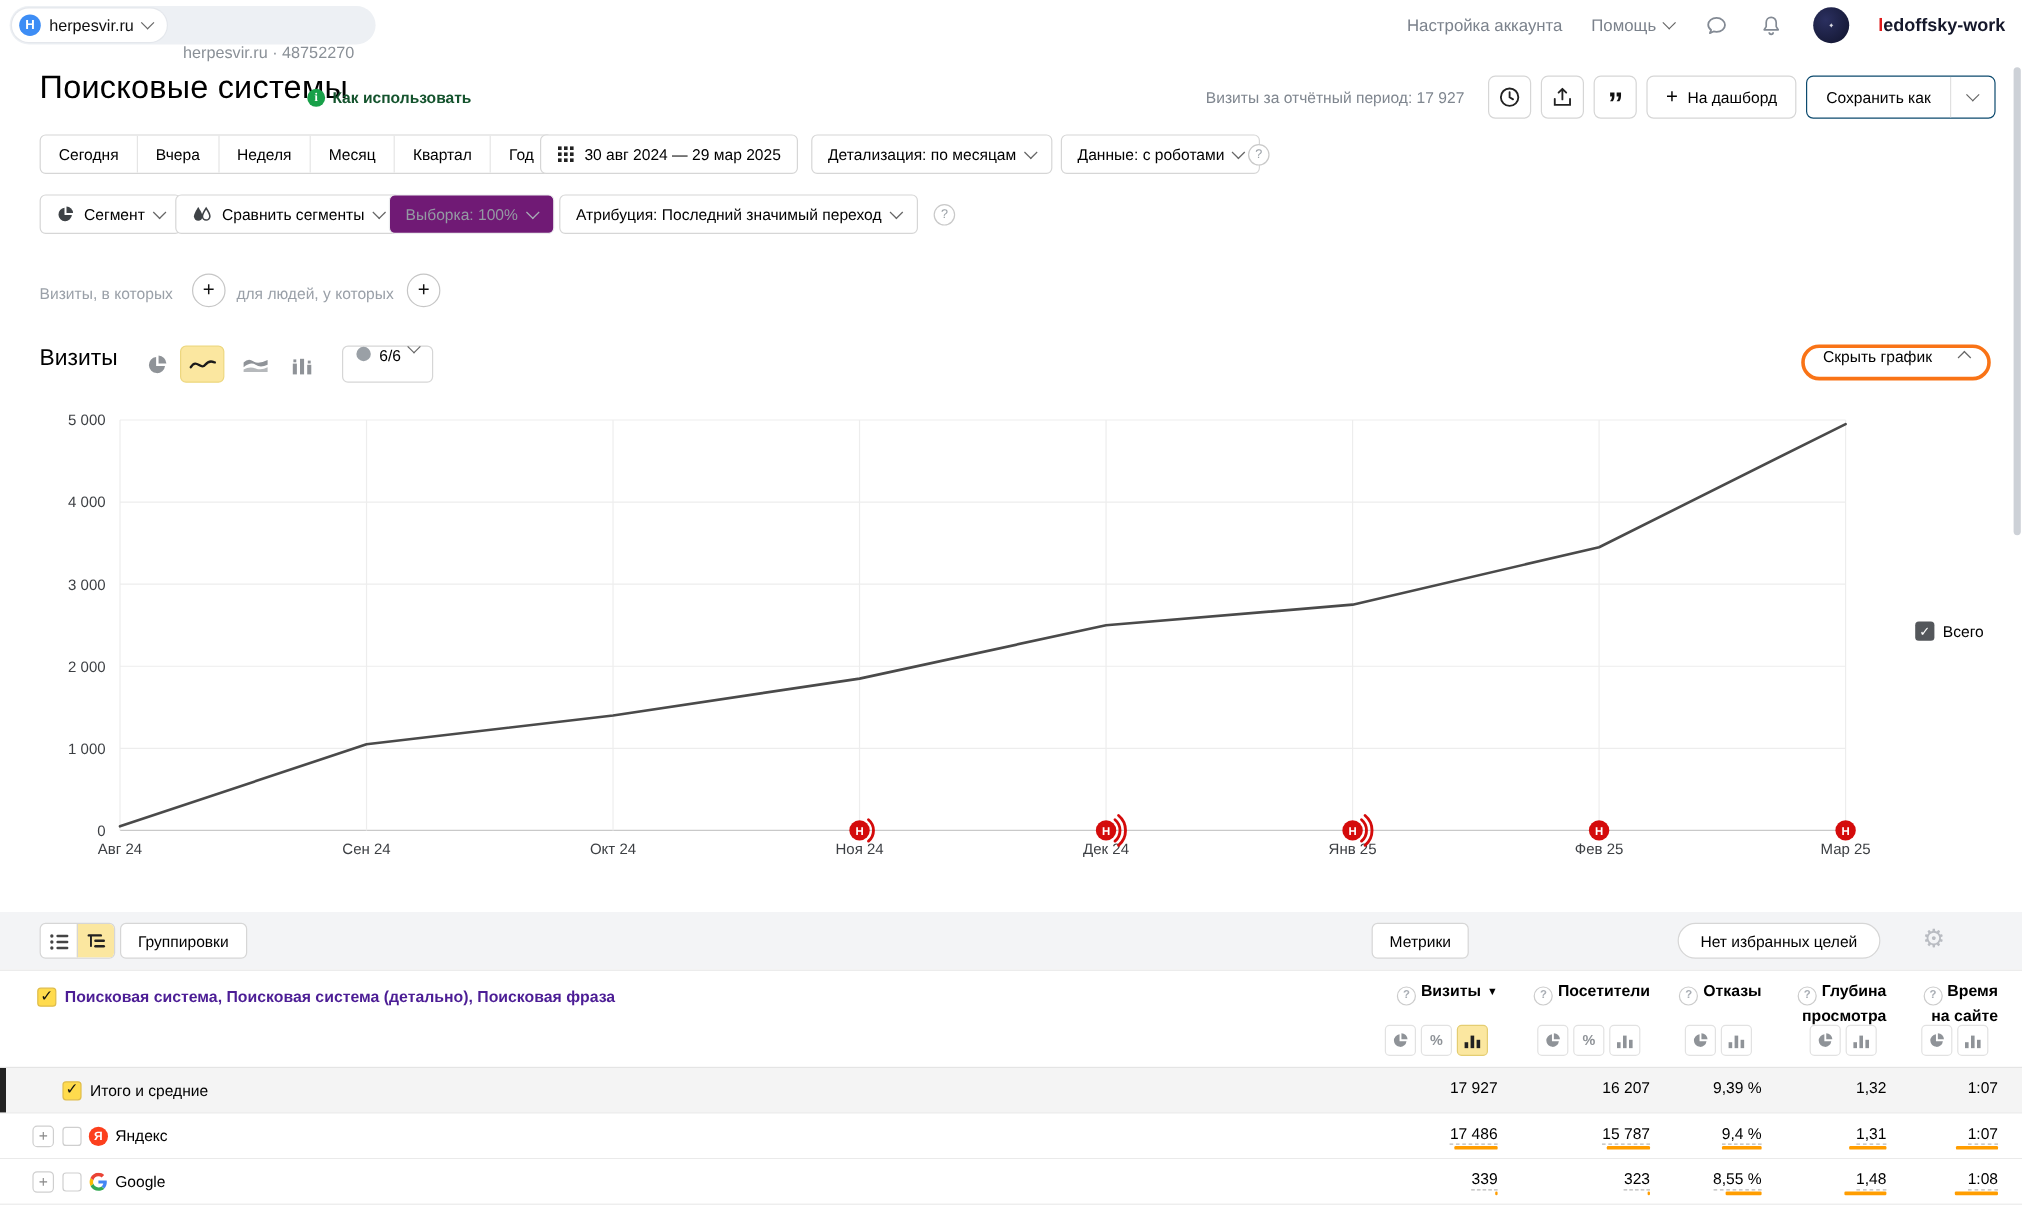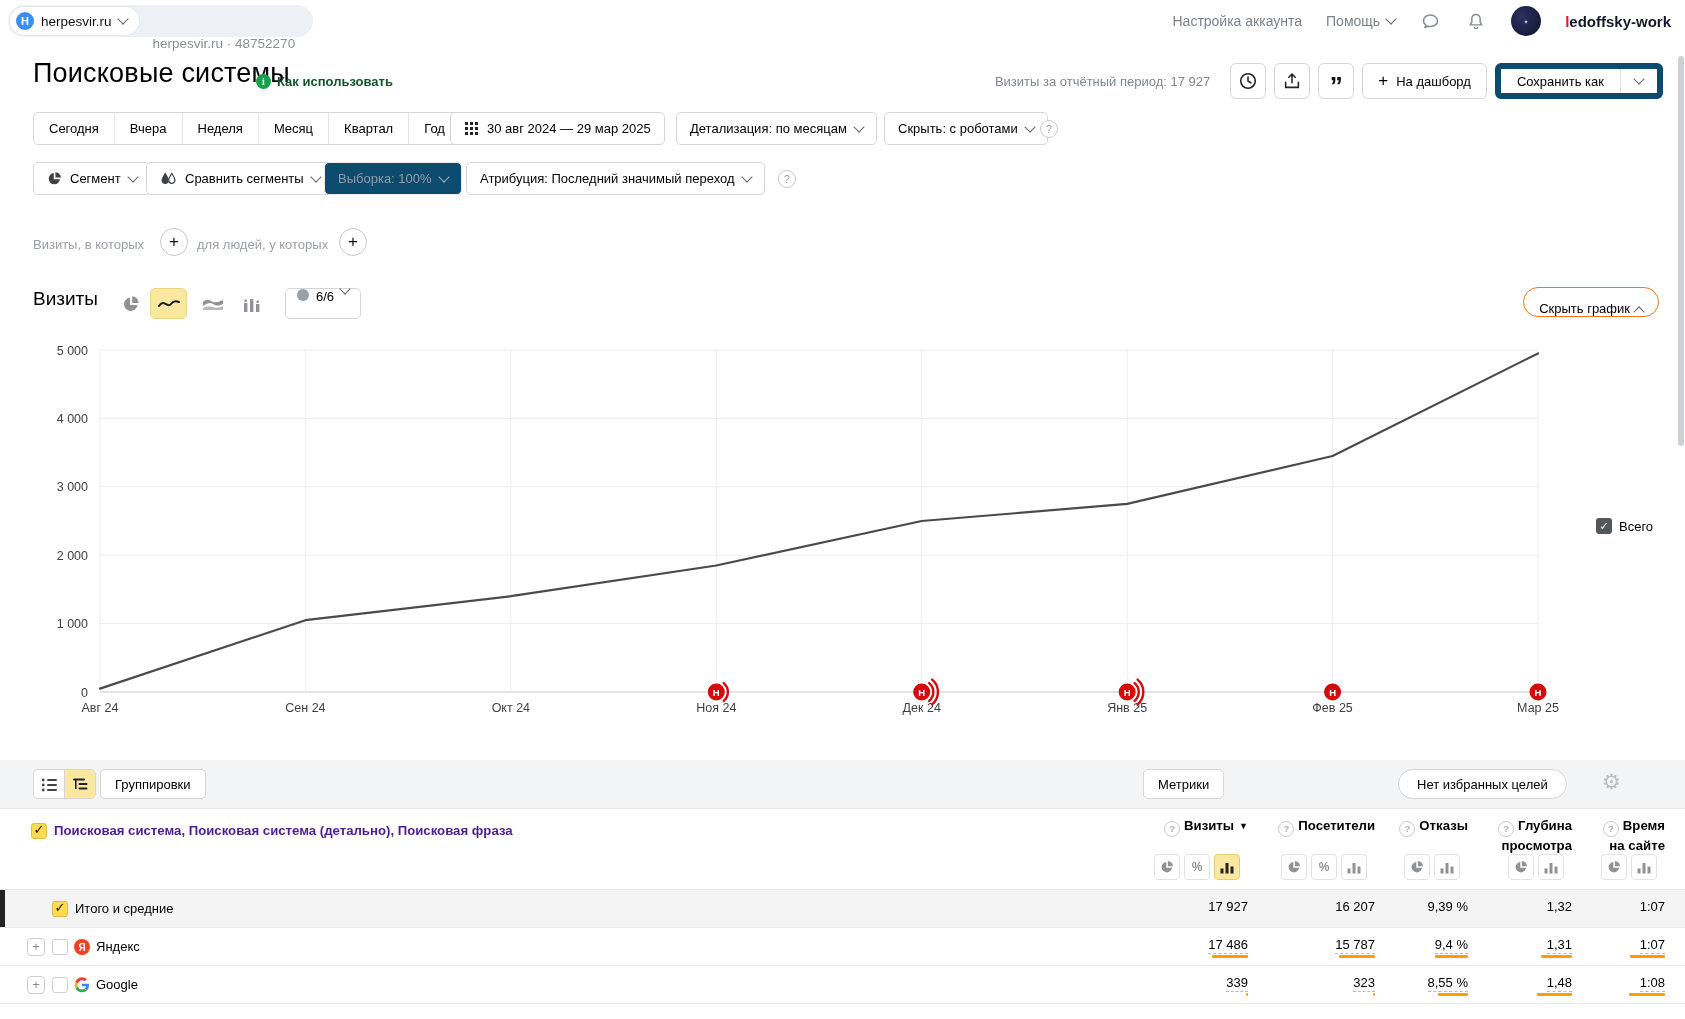--- a/index.html
+++ b/index.html
@@ -24,40 +24,40 @@
   #login .red{color:#e01a1a;}
   
   #title{position:absolute;left:33px;top:58px;font-size:27px;color:#000;letter-spacing:.2px;}
   #howto{position:absolute;left:256px;top:74px;display:flex;align-items:center;gap:6px;cursor:pointer;}
   #howto .dot{width:15px;height:15px;border-radius:50%;background:#18a049;color:#fff;font-size:10px;font-weight:bold;display:inline-flex;align-items:center;justify-content:center;font-family:"Liberation Serif",serif;}
   #howto .txt{font-size:13px;font-weight:bold;color:#14532d;}
   #hdr-right{position:absolute;right:22px;top:63px;display:flex;align-items:center;gap:8px;}
   #period-visits{font-size:13px;color:#7f868f;margin-right:12px;white-space:nowrap;}
   .icon-btn{width:36px;height:36px;border:1px solid #d6d6d6;border-radius:6px;background:#fff;display:inline-flex;align-items:center;justify-content:center;cursor:pointer;box-sizing:border-box;}
   .btn{display:inline-flex;align-items:center;gap:8px;height:36px;padding:0 15px;border:1px solid #d6d6d6;border-radius:6px;background:#fff;font-size:13px;color:#000;cursor:pointer;box-sizing:border-box;white-space:nowrap;}
-  #saveas-group{display:inline-flex;height:36px;border:6px solid #0c4a6e;border-radius:6px;background:#fff;box-sizing:border-box;overflow:hidden;}
+  #saveas-group{display:inline-flex;height:36px;border:1px solid #0c4a6e;border-radius:6px;background:#fff;box-sizing:border-box;overflow:hidden;}
   #saveas-main{display:flex;align-items:center;padding:0 16px;font-size:13px;cursor:pointer;}
   #saveas-chev{display:flex;align-items:center;justify-content:center;width:36px;border-left:1px solid #e0e0e0;cursor:pointer;}
   
   .tb{position:absolute;height:33px;display:inline-flex;align-items:center;gap:8px;padding:0 13px;border:1px solid #d6d6d6;border-radius:5px;background:#fff;font-size:13px;box-sizing:border-box;white-space:nowrap;cursor:pointer;}
   #presets{position:absolute;left:33px;top:112px;height:33px;display:flex;border:1px solid #d6d6d6;border-radius:5px;background:#fff;box-sizing:border-box;overflow:hidden;}
   .preset{display:flex;align-items:center;padding:0 15px;font-size:13px;border-left:1px solid #e5e5e5;cursor:pointer;}
   .preset:first-child{border-left:none;}
-  .tb.muted{background:#0c4a6e;border-color:#ecedef;color:#949aa3;}
+  .tb.muted{background:#701a75;border-color:#ecedef;color:#949aa3;}
   .qm{position:absolute;width:16px;height:16px;border:1px solid #c9c9c9;border-radius:50%;color:#9aa0a6;font-size:10.5px;display:inline-flex;align-items:center;justify-content:center;background:#fff;}
   .qm-sm{width:14px;height:14px;border:1px solid #ccc;border-radius:50%;color:#a9aeb5;font-size:9.5px;display:inline-flex;align-items:center;justify-content:center;margin-right:4px;vertical-align:-2px;}
   .filter-txt{position:absolute;font-size:13px;color:#9aa0a8;white-space:nowrap;}
   .plus-circle{position:absolute;width:26px;height:26px;border:1px solid #c6c6c6;border-radius:50%;background:#fff;display:inline-flex;align-items:center;justify-content:center;font-size:17px;color:#111;cursor:pointer;}
   
   #visits-label{position:absolute;left:33px;top:288px;font-size:19px;color:#000;}
   .ct-icon{position:absolute;width:22px;height:20px;display:inline-flex;align-items:center;justify-content:center;cursor:pointer;}
   #ct-line{position:absolute;left:150px;top:288px;width:37px;height:31px;background:#fbe7a0;border:1px solid #edd77f;border-radius:5px;display:inline-flex;align-items:center;justify-content:center;box-sizing:border-box;cursor:pointer;}
   #series-btn{position:absolute;left:285px;top:288px;height:31px;display:inline-flex;align-items:flex-start;gap:7px;padding:0 11px;border:1px solid #d6d6d6;border-radius:5px;background:#fff;font-size:13px;box-sizing:border-box;cursor:pointer;}
   #series-btn .cir{width:12px;height:12px;border-radius:50%;background:#9aa0a6;}
-  #hide-chart{position:absolute;right:26px;top:287px;height:30px;display:inline-flex;align-items:flex-end;gap:5px;padding:0 15px;border:1px solid #f97316;border-radius:15px;background:#fff;font-size:13px;box-sizing:border-box;cursor:pointer;}
+  #hide-chart{position:absolute;right:26px;top:287px;height:30px;display:inline-flex;align-items:flex-start;gap:23px;padding:0 15px;border:3px solid #f97316;border-radius:15px;background:#fff;font-size:13px;box-sizing:border-box;cursor:pointer;}
   
   #chart{position:absolute;left:0;top:330px;width:1685px;height:400px;}
   #legend{position:absolute;left:1596px;top:518px;display:flex;align-items:center;gap:7px;cursor:pointer;}
   .cb-dark{width:16px;height:16px;border-radius:3px;background:#54575b;color:#fff;font-size:11px;display:inline-flex;align-items:center;justify-content:center;}
   #legend .lbl{font-size:13px;color:#000;}
   
   #ctrl-strip{position:absolute;left:0;top:760px;width:1685px;height:48px;background:#f3f4f6;}
   #view-toggle{position:absolute;left:33px;top:769px;height:30px;display:flex;border:1px solid #d6d6d6;border-radius:5px;overflow:hidden;box-sizing:border-box;background:#fff;}
   #view-toggle .cell{width:30px;display:flex;align-items:center;justify-content:center;cursor:pointer;}
   #view-toggle .cell.sel{background:#fbe7a0;}
@@ -182,21 +182,21 @@
           <rect x="11" y="11" width="3" height="3" fill="#222"></rect>
         </svg>
       </span>
     <span>30 авг 2024 — 29 мар 2025</span>
   </span>
   <span class="tb" style="left:676px;top:112px;">
     <span>Детализация: по месяцам</span>
     <span class="chv"></span>
   </span>
   <span class="tb" style="left:884px;top:112px;">
-    <span>Скрыть: с роботами</span>
+    <span>Данные: с роботами</span>
     <span class="chv"></span>
   </span>
   <span class="qm" style="left:1040px;top:120px;">?</span>
 
   <span class="tb" style="left:33px;top:162px;">
     <span style="display:inline-flex;">
         <svg width="15" height="15" viewBox="0 0 16 16">
           <path d="M7.2 2.2 A6 6 0 1 0 13.8 8.8 L7.2 8.8 Z" fill="#3f4347"></path>
           <path d="M9 1.2 A6 6 0 0 1 14.8 7 L9 7 Z" fill="#3f4347"></path>
         </svg>

